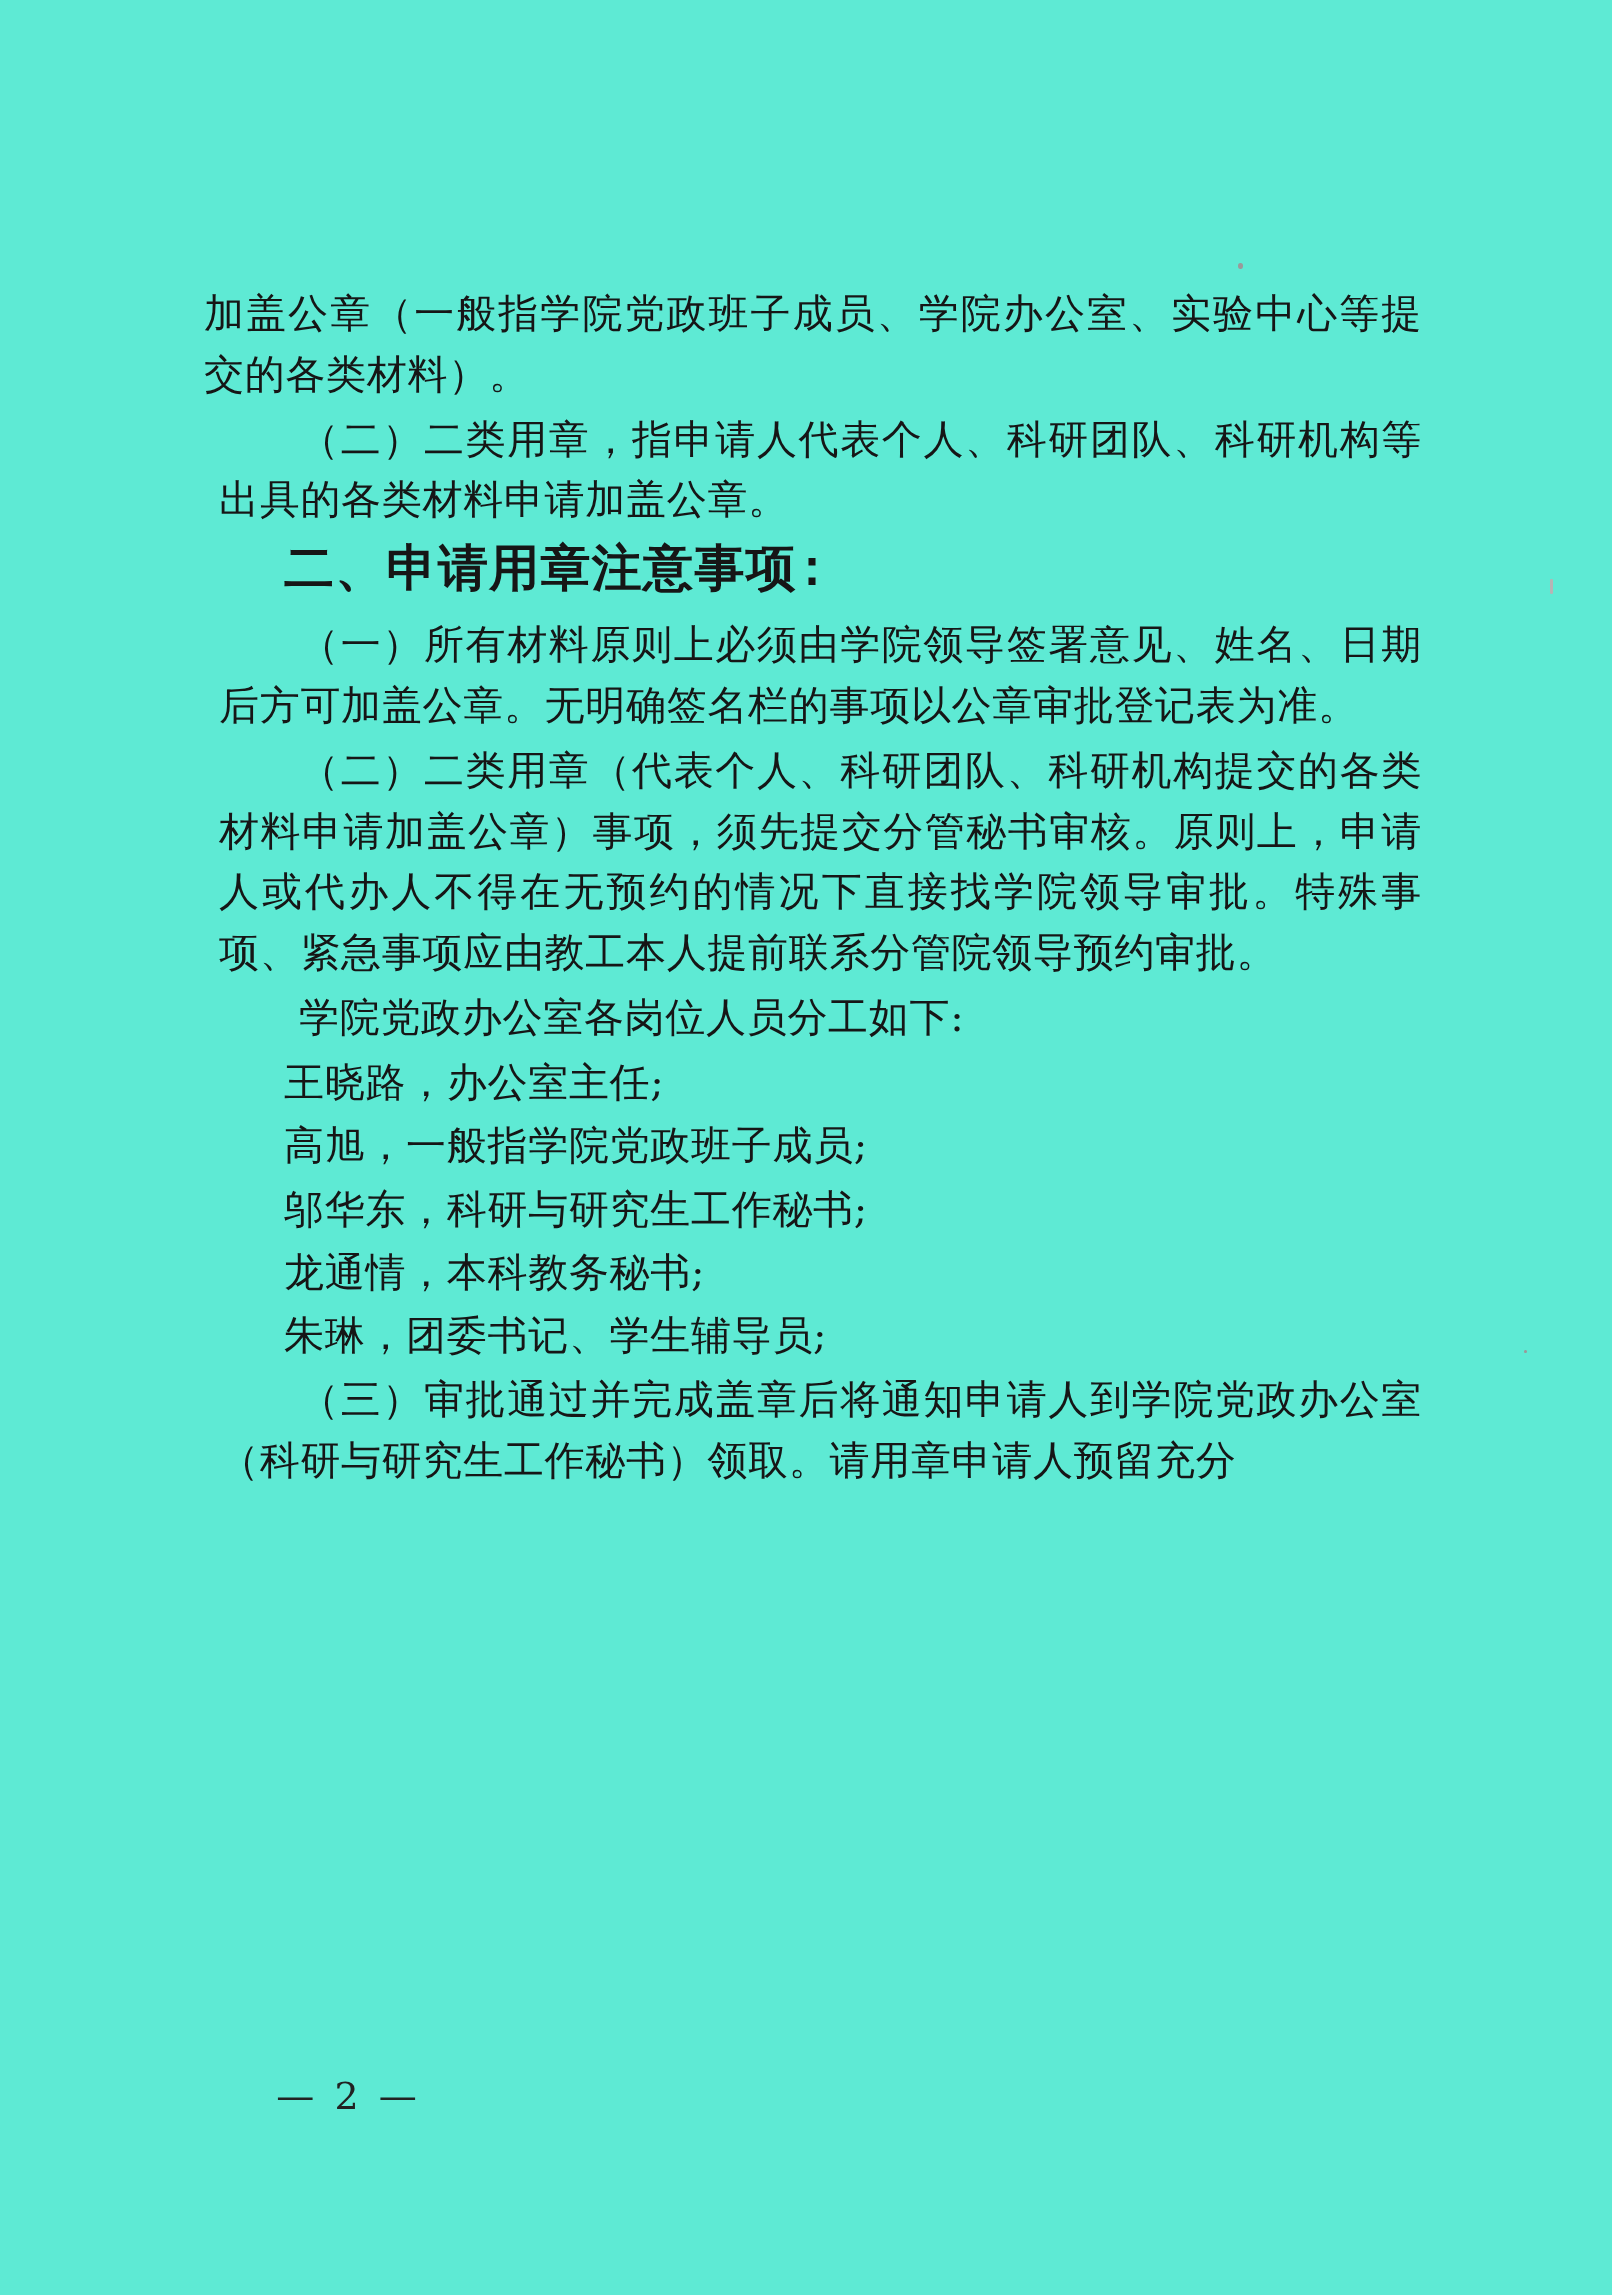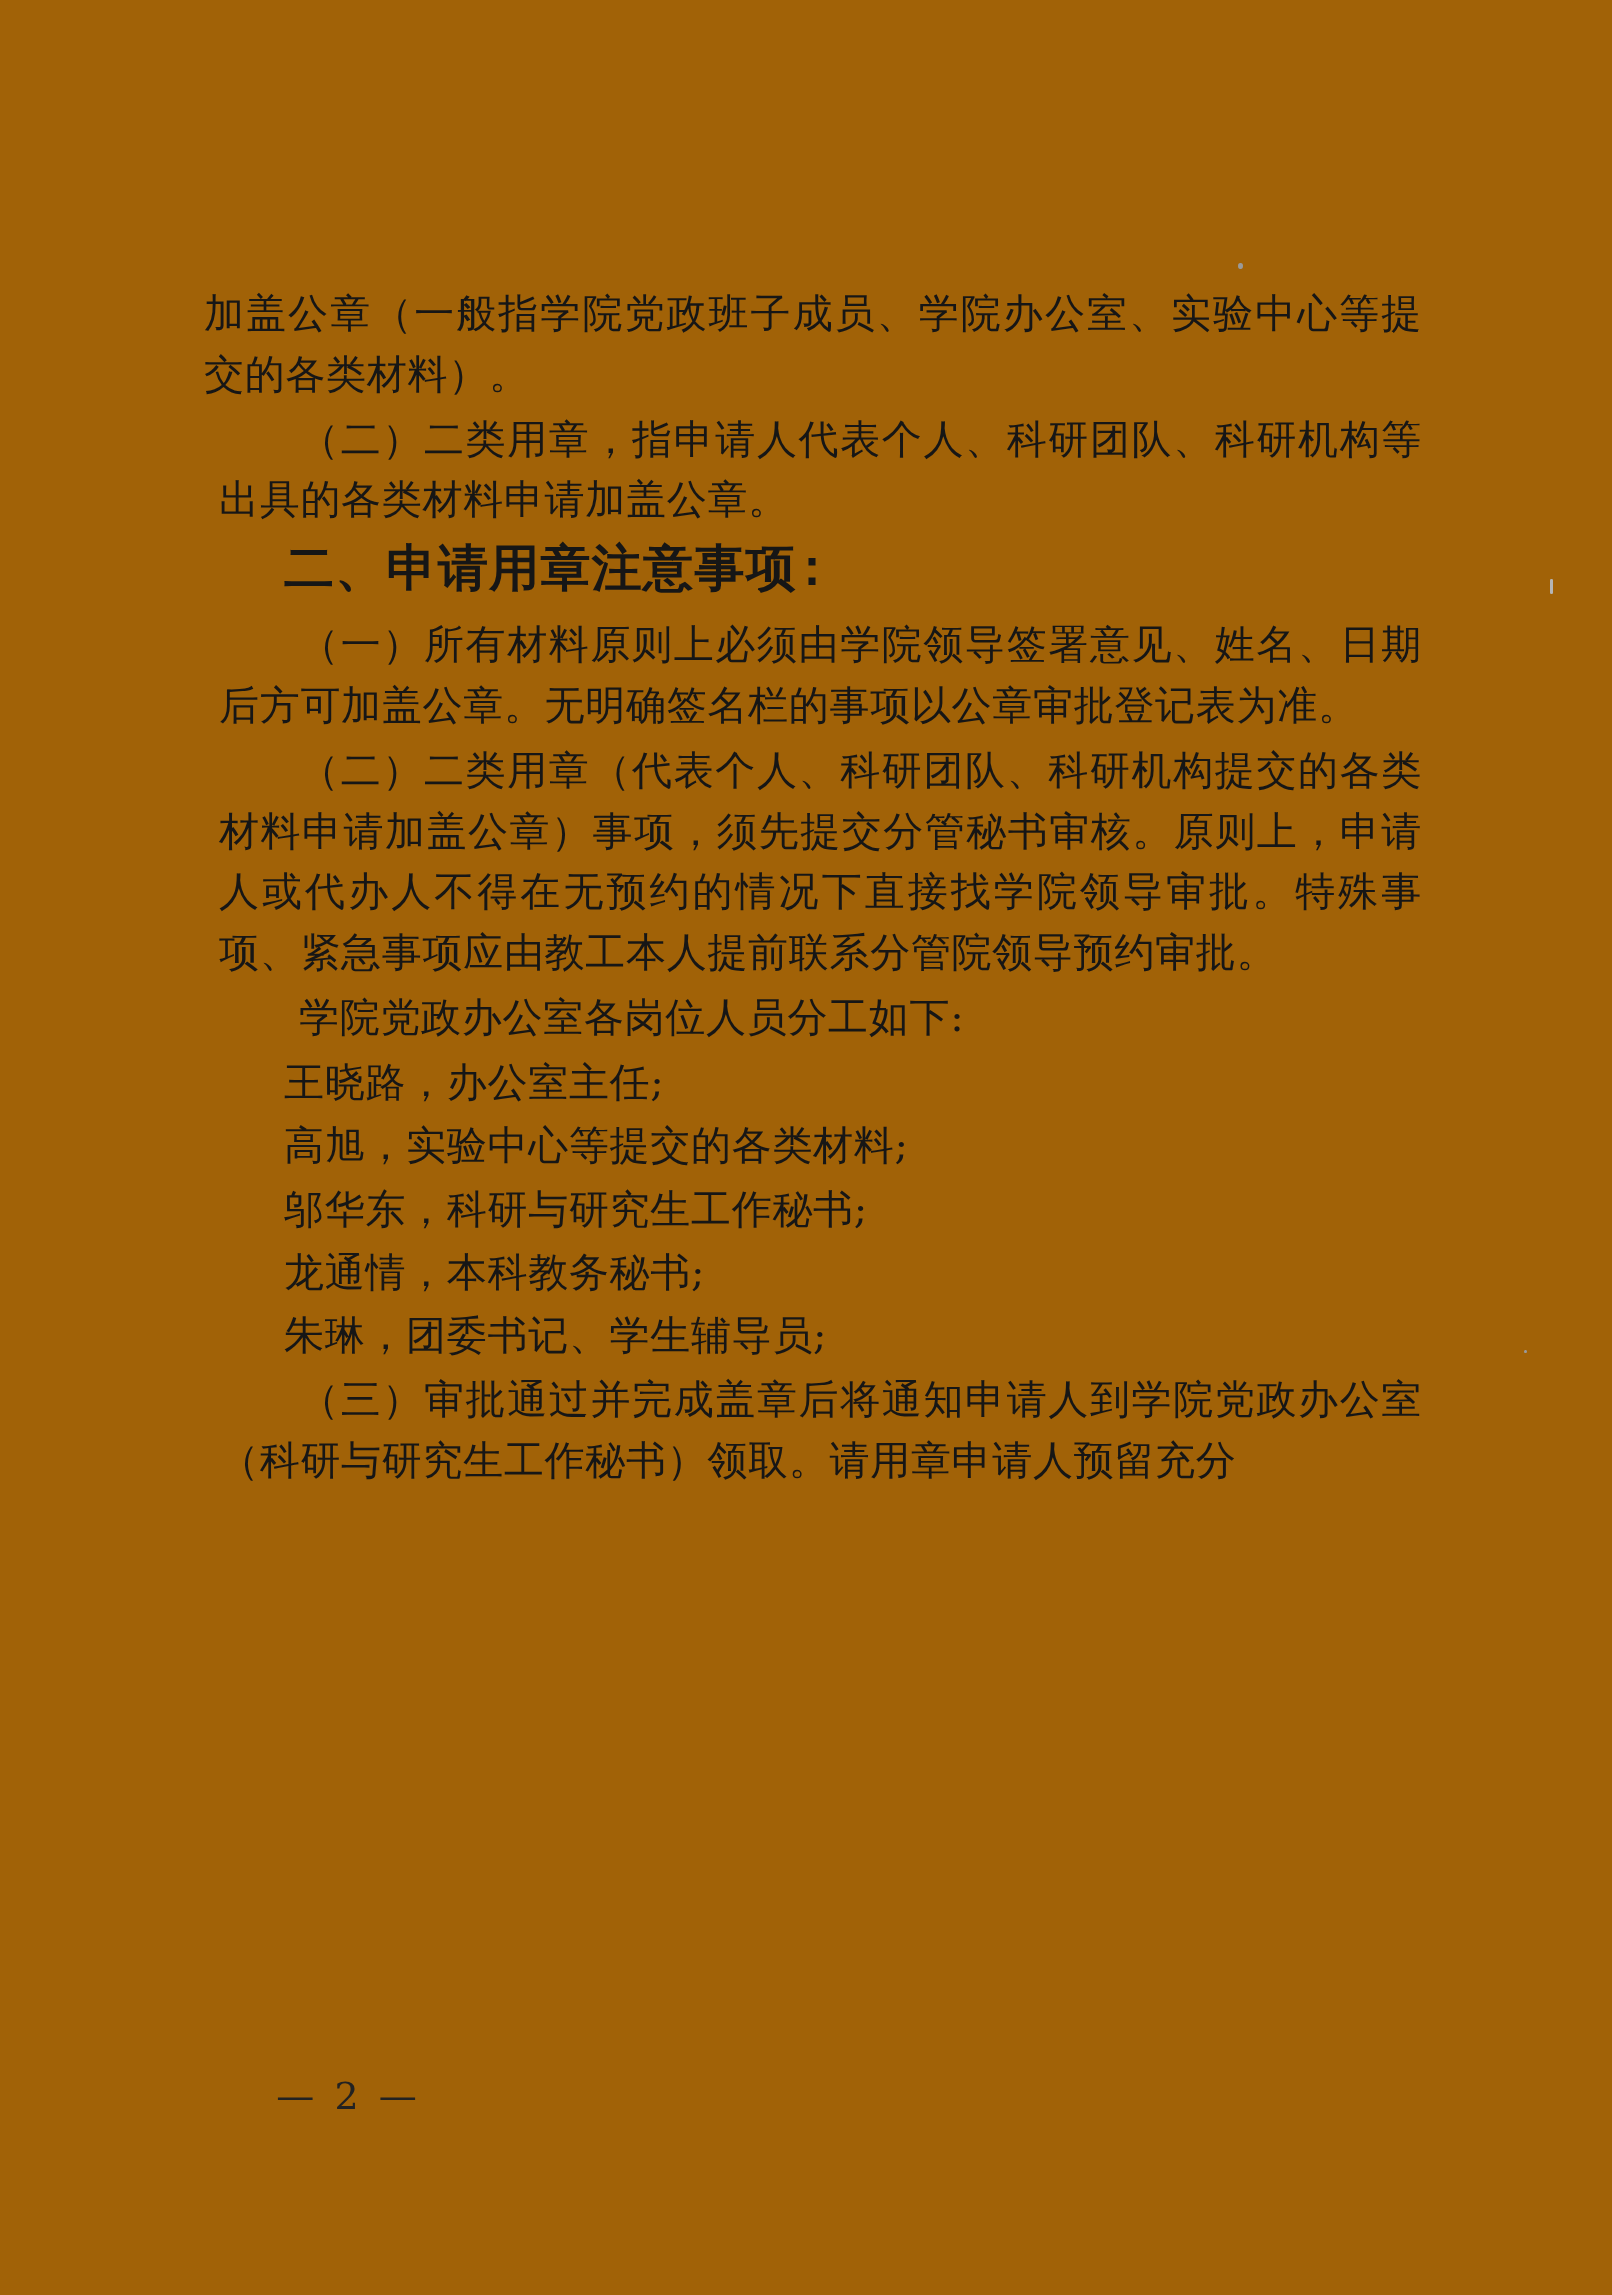--- a/index.html
+++ b/index.html
@@ -13,21 +13,21 @@
     position: relative;
     font-family: "DejaVu Serif", "Liberation Serif", serif;
     color: #111111;
   }
   .page {
     position: absolute;
     top: 0; left: 0;
     width: 1612px;
     height: 2295px;
     box-sizing: border-box;
-    background: #a16207;
+    background: #5eead4;
     overflow: hidden;
   }
   .content {
     position: absolute;
     left: 204px;
     top: 283px;
     width: 1218px;
   }
   p {
     margin: 0 0 4px 0;
@@ -87,21 +87,21 @@
   <span class="speck s3"></span>
 
   <div class="content">
     <p class="plain">加盖公章（一般指学院党政班子成员、学院办公室、实验中心等提交的各类材料）。</p>
     <p class="indent">（二）二类用章，指申请人代表个人、科研团队、科研机构等出具的各类材料申请加盖公章。</p>
     <p class="heading">二、申请用章注意事项:</p>
     <p class="indent">（一）所有材料原则上必须由学院领导签署意见、姓名、日期后方可加盖公章。无明确签名栏的事项以公章审批登记表为准。</p>
     <p class="indent">（二）二类用章（代表个人、科研团队、科研机构提交的各类材料申请加盖公章）事项，须先提交分管秘书审核。原则上，申请人或代办人不得在无预约的情况下直接找学院领导审批。特殊事项、紧急事项应由教工本人提前联系分管院领导预约审批。</p>
     <p class="indent">学院党政办公室各岗位人员分工如下:</p>
     <p class="list-item">王晓路，办公室主任;</p>
-    <p class="list-item">高旭，实验中心等提交的各类材料;</p>
+    <p class="list-item">高旭，一般指学院党政班子成员;</p>
     <p class="list-item">邬华东，科研与研究生工作秘书;</p>
     <p class="list-item">龙通情，本科教务秘书;</p>
     <p class="list-item">朱琳，团委书记、学生辅导员;</p>
     <p class="indent">（三）审批通过并完成盖章后将通知申请人到学院党政办公室（科研与研究生工作秘书）领取。请用章申请人预留充分</p>
   </div>
 
   <div class="footer">
     <span class="page-number">— 2 —</span>
   </div>
 

